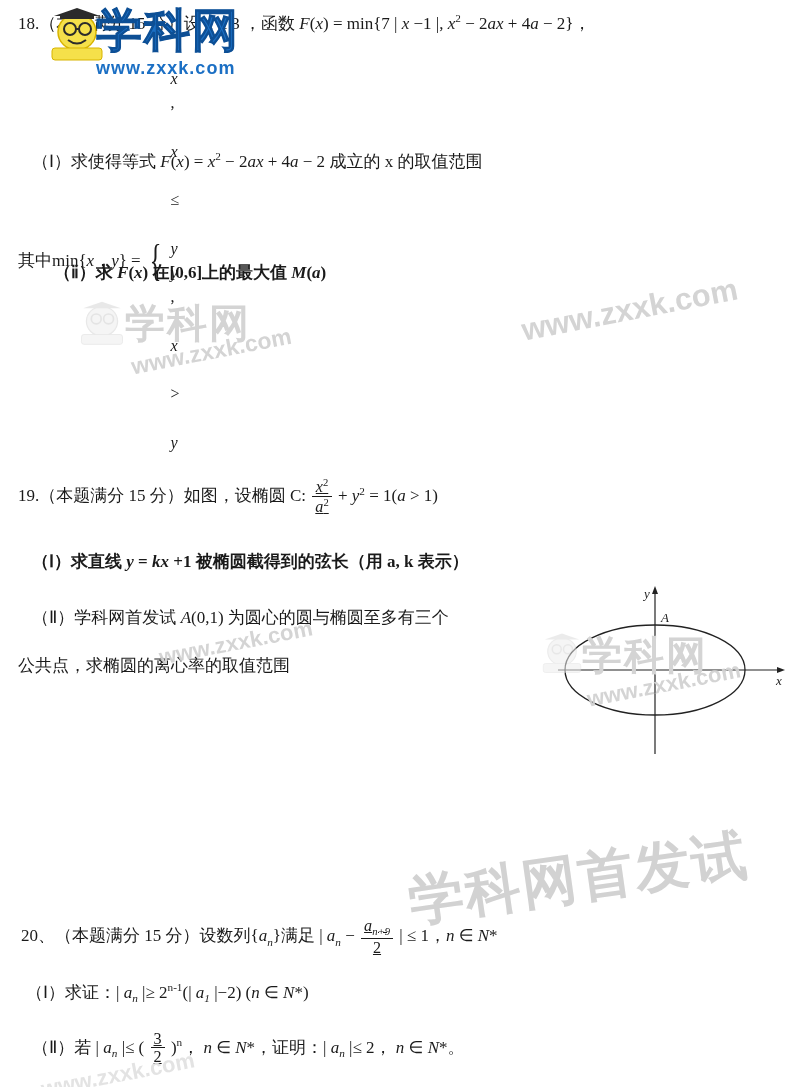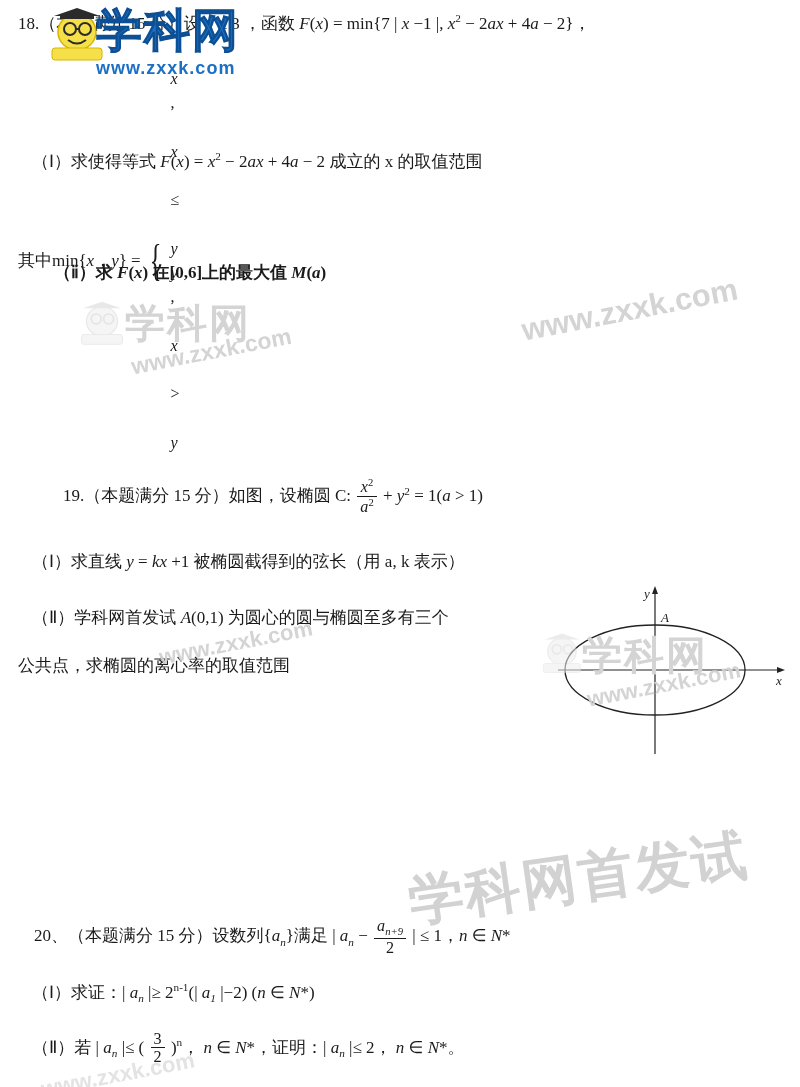--- a/index.html
+++ b/index.html
@@ -45,20 +45,21 @@
   }
   .frac {
     display: inline-block;
     vertical-align: middle;
     text-align: center;
     font-size: 0.95em;
     line-height: 1.08;
     margin: 0 2px;
     position: relative;
     top: -1px;
+    text-decoration: underline;
   }
   .frac .num {
     display: block;
     padding: 0 3px;
     border-bottom: 1px solid #1a1a1a;
   }
   .frac .den {
     display: block;
     padding: 0 3px;
   }
@@ -170,29 +171,29 @@
   </div>
 
 
   <div class="blk" style="left:54px; top:260px;font-weight:bold;">
     <span class="up">（ⅱ）求</span>
     <span class="math">F</span><span class="up">(</span><span class="math">x</span><span class="up">)</span>
     <span class="up">在</span><span class="up">[0,6]</span><span class="up">上的最大值</span>
     <span class="math">M</span><span class="up">(</span><span class="math">a</span><span class="up">)</span>
   </div>
 
-  <div class="blk" style="left:18px; top:478px;margin-left:45px;">
+  <div class="blk" style="left:18px; top:478px;">
     <span class="up">19.（本题满分 15 分）如图，设椭圆 C:</span>
     <span class="frac"><span class="num"><span class="math">x</span><sup>2</sup></span><span class="den"><span class="math">a</span><sup>2</sup></span></span>
     <span class="up">+</span>
     <span class="math">y</span><sup>2</sup>
     <span class="up">= 1(</span><span class="math">a</span> <span class="up">&gt; 1)</span>
   </div>
 
-  <div class="blk" style="left:32px; top:549px;">
+  <div class="blk" style="left:32px; top:549px;font-weight:bold;">
     <span class="up">（Ⅰ）求直线</span>
     <span class="math">y</span> <span class="up">=</span> <span class="math">kx</span> <span class="up">+1</span>
     <span class="up">被椭圆截得到的弦长（用 a, k 表示）</span>
   </div>
 
   <div class="blk" style="left:32px; top:605px;">
     <span class="up">（Ⅱ）学科网首发试</span>
     <span class="math">A</span><span class="up">(0,1)</span>
     <span class="up">为圆心的圆与椭圆至多有三个</span>
   </div>
@@ -211,29 +212,29 @@
       <polygon points="245,88 237,85 237,91" fill="#222"></polygon>
 
       <ellipse cx="115" cy="88" rx="90" ry="45" fill="none" stroke="#222" stroke-width="1.3"></ellipse>
 
       <text x="104" y="16" font-family="Liberation Serif, serif" font-size="13" font-style="italic" fill="#222">y</text>
       <text x="236" y="103" font-family="Liberation Serif, serif" font-size="13" font-style="italic" fill="#222">x</text>
       <text x="121" y="40" font-family="Liberation Serif, serif" font-size="13" font-style="italic" fill="#222">A</text>
     </svg>
   </div>
 
-  <div class="blk" style="left:34px; top:918px;">
+  <div class="blk" style="left:21px; top:918px;">
     <span class="up">20、（本题满分 15 分）设数列{</span><span class="math">a</span><sub>n</sub><span class="up">}满足 |</span>
     <span class="math">a</span><sub>n</sub>
     <span class="up">−</span>
     <span class="frac"><span class="num"><span class="math">a</span><sub>n+9</sub></span><span class="den"><span class="up">2</span></span></span>
     <span class="up">| ≤ 1</span><span class="up">，</span><span class="math">n</span> <span class="up">∈</span> <span class="math">N</span><span class="up">*</span>
   </div>
 
-  <div class="blk" style="left:32px; top:979px;">
+  <div class="blk" style="left:26px; top:979px;">
     <span class="up">（Ⅰ）求证：|</span>
     <span class="math">a</span><sub>n</sub>
     <span class="up">|≥ 2</span><sup>n-1</sup><span class="up">(|</span>
     <span class="math">a</span><sub>1</sub>
     <span class="up">|−2)</span>
     <span class="up">(</span><span class="math">n</span> <span class="up">∈</span> <span class="math">N</span><span class="up">*)</span>
   </div>
 
   <div class="blk" style="left:32px; top:1031px;">
     <span class="up">（Ⅱ）若 |</span>

